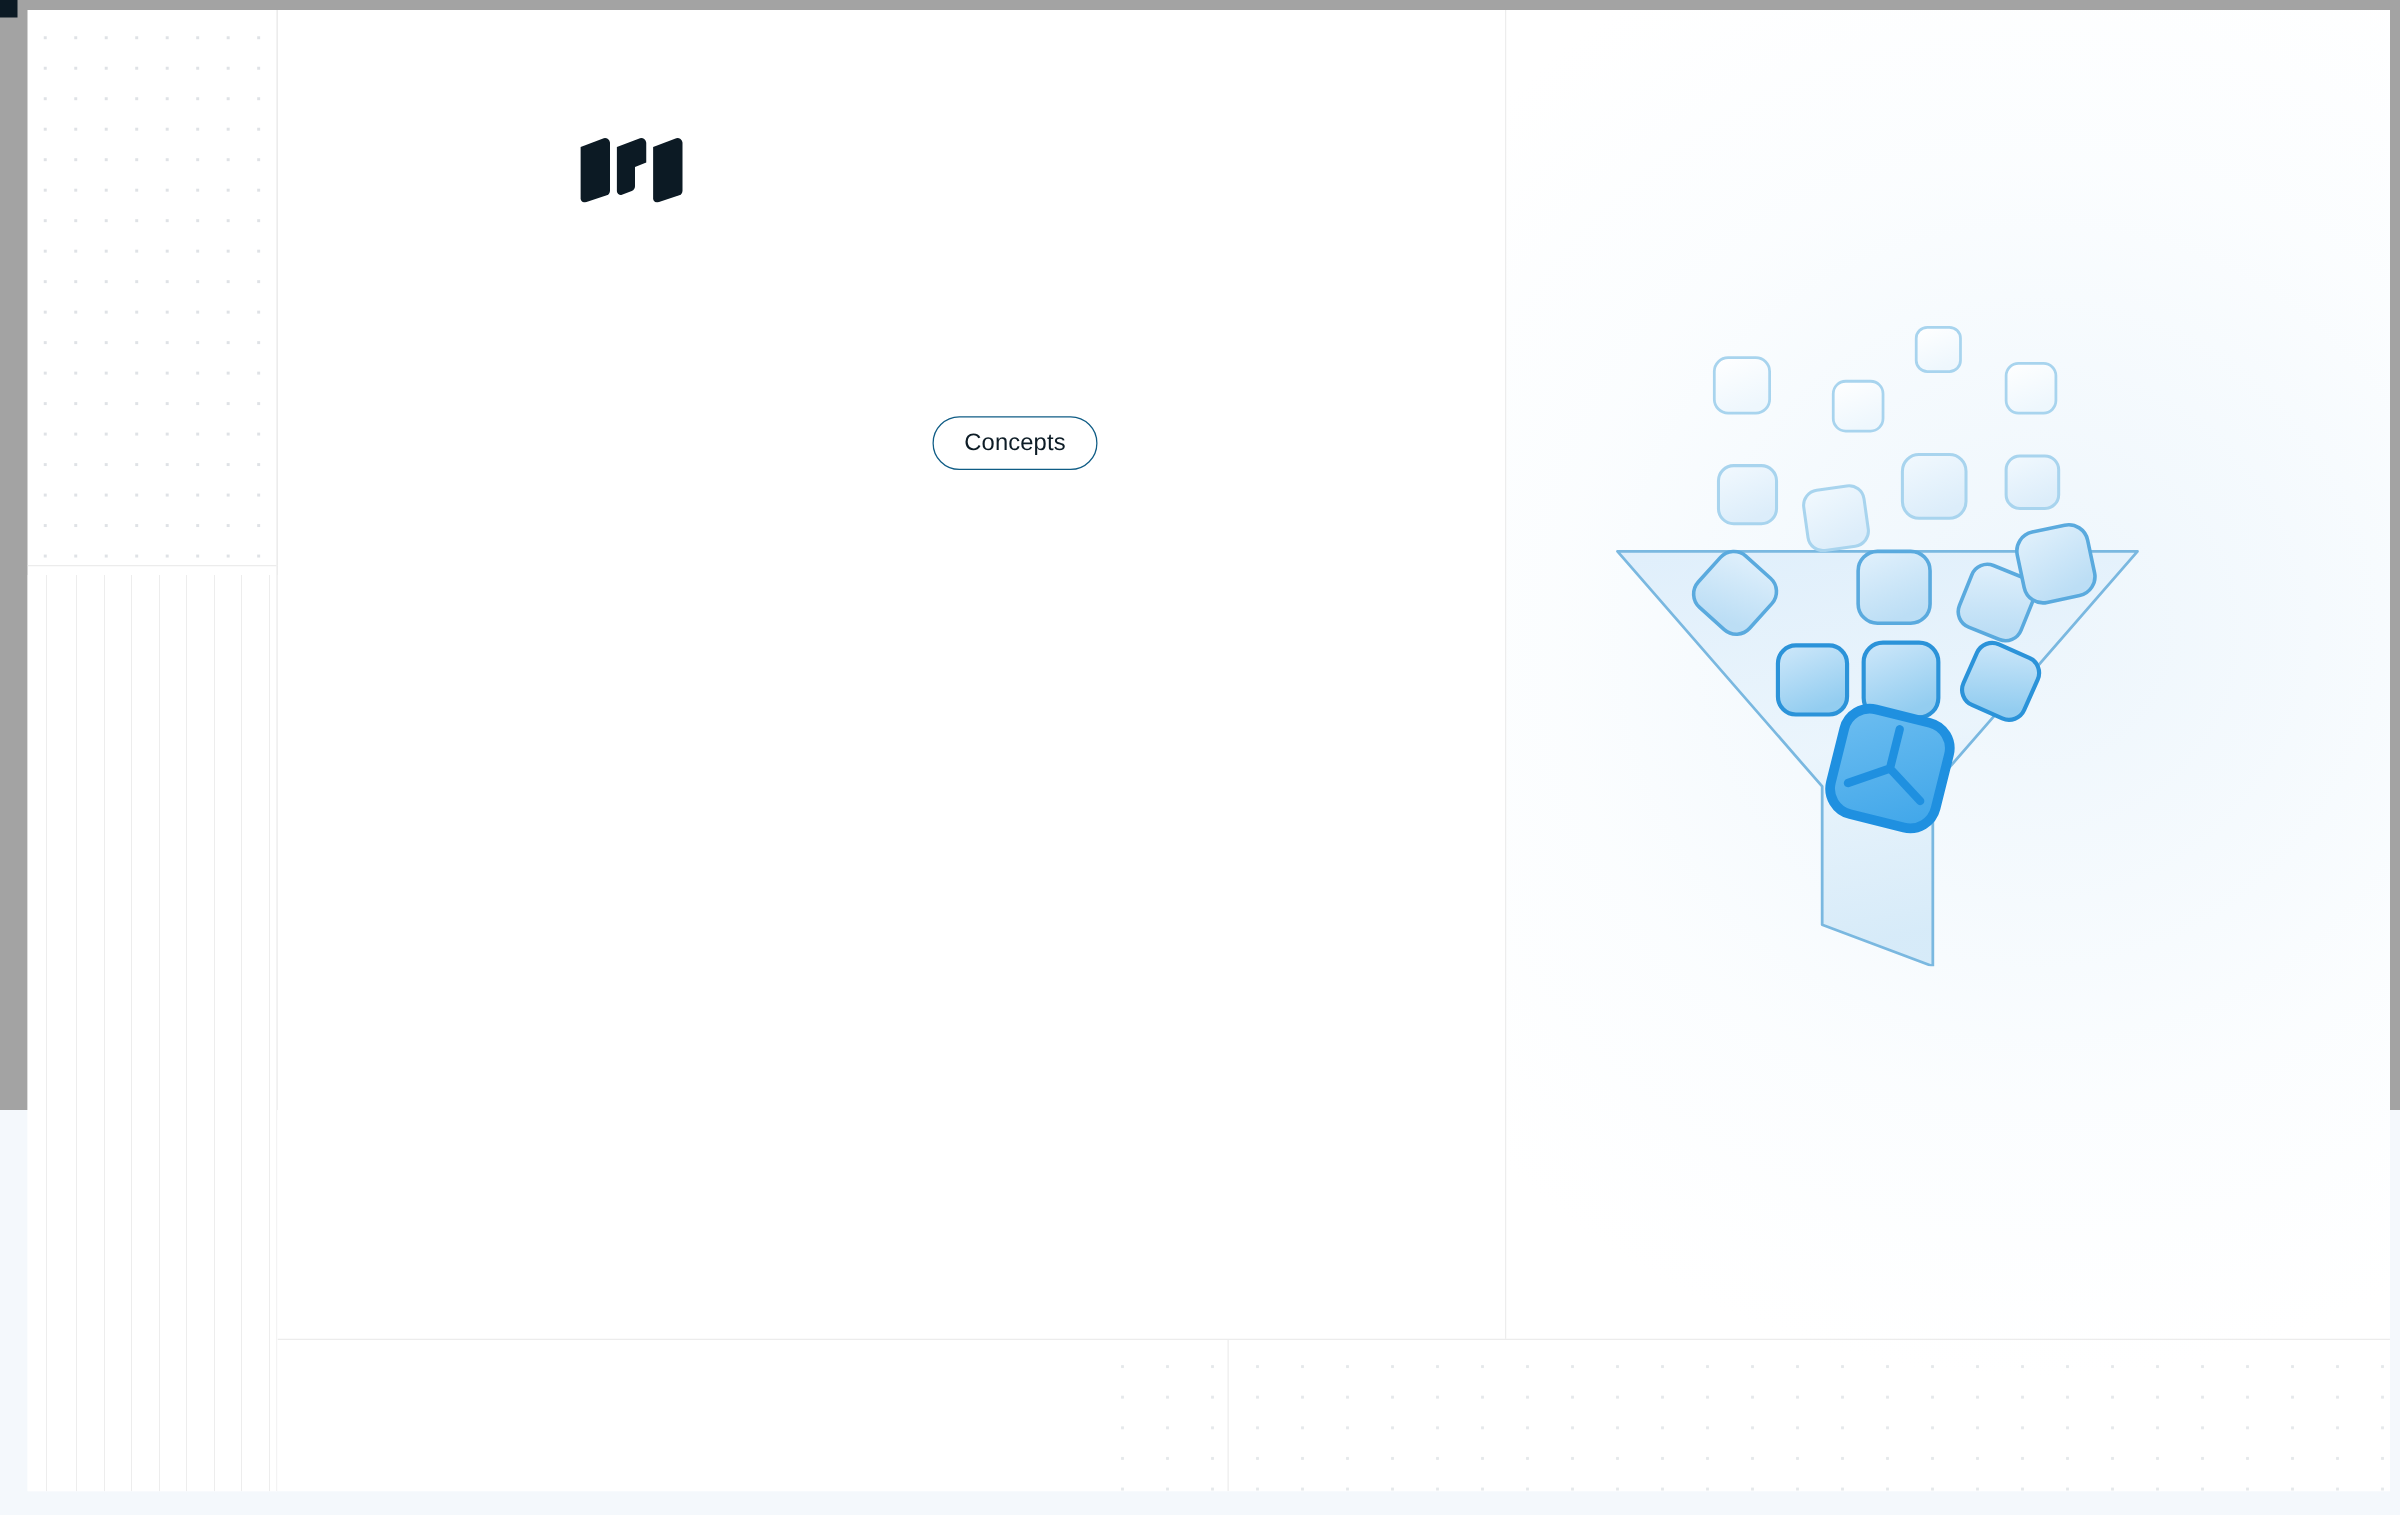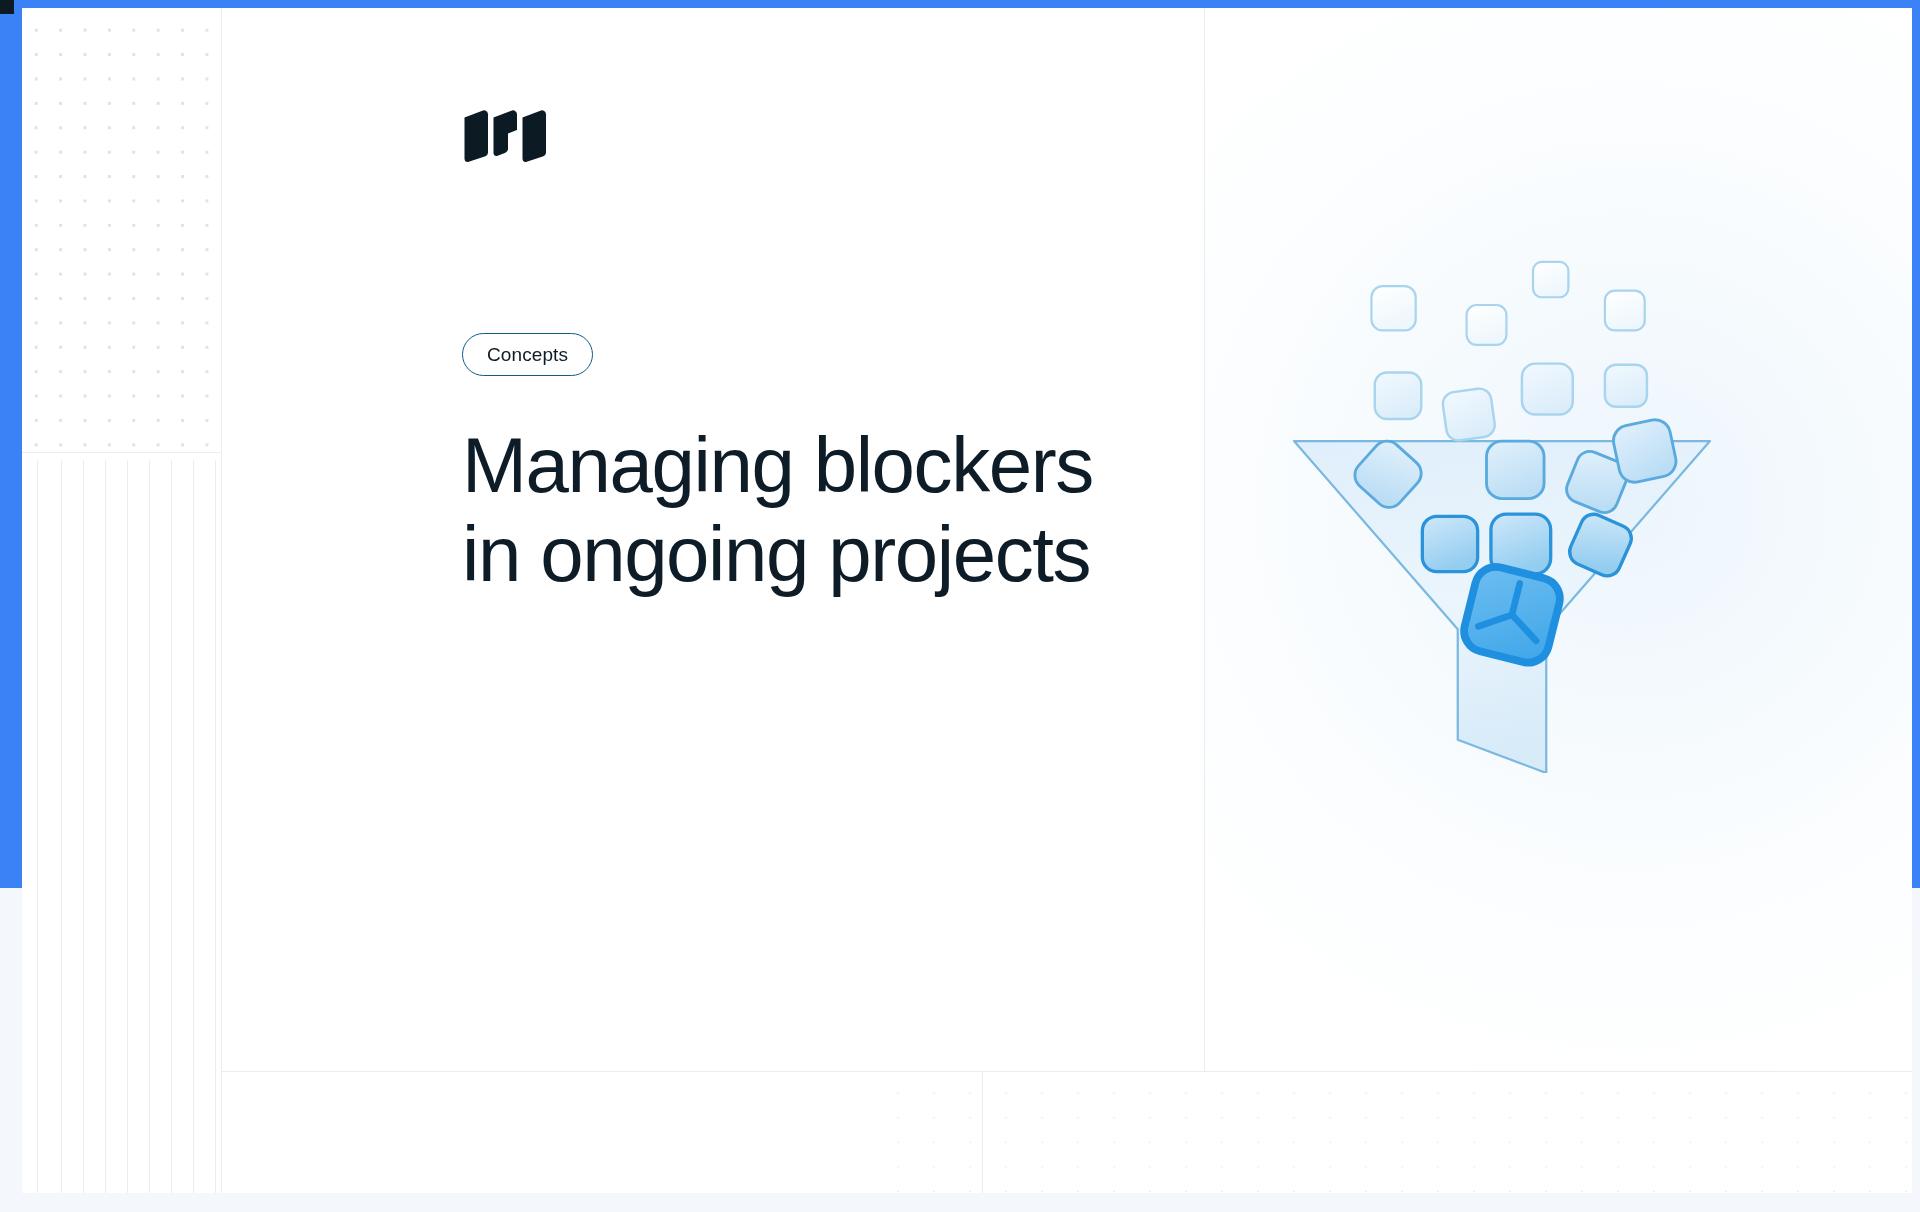--- a/index.html
+++ b/index.html
@@ -9,21 +9,22 @@
     width:1920px; height:1212px;
     overflow:hidden;
     font-family:"Liberation Sans", sans-serif;
     background:#f4f8fc;
   }
 
   
   #page {
     position:relative;
     width:1920px; height:888px;
-    background:#3b82f6;
+    background:#a3a3a3;
+    text-align:center;
   }
 
   
   .corner-marker {
     position:absolute; left:0; top:0;
     width:14px; height:14px;
     background:#0c1a24;
     z-index:40;
   }
 
@@ -192,24 +193,20 @@
         <g fill="#0c1a24">
           <path d="M2.5 9.5 L21 2.5 A4 4 0 0 1 26 6.2 L26 44.5 A4 4 0 0 1 23.4 48.2 L6 54 A3.2 3.2 0 0 1 2.5 51 Z"></path>
           <path d="M31.5 9.5 L50 2.5 A4 4 0 0 1 55 6.2 L55 22 L46 25.5 L46 41 A4 4 0 0 1 43.4 44.7 L35 48 A3.2 3.2 0 0 1 31.5 45 Z"></path>
           <path d="M60.5 9.5 L79 2.5 A4 4 0 0 1 84 6.2 L84 44.5 A4 4 0 0 1 81.4 48.2 L64 54 A3.2 3.2 0 0 1 60.5 51 Z"></path>
         </g>
       </svg>
     </div>
 
     <div class="copy">
       <div class="badge">Concepts</div>
-      <h1 class="headline">
-        <span>Managing blockers</span><br>
-        <span>in ongoing projects</span>
-      </h1>
     </div>
 
     <div class="illus">
       <svg id="illus-svg" viewBox="0 0 420 470" width="480" height="520" aria-hidden="true">
         <defs>
           <linearGradient id="funnelFill" x1="0" y1="0" x2="0.25" y2="1">
             <stop offset="0%" stop-color="#deeefb" stop-opacity="0.95"></stop>
             <stop offset="55%" stop-color="#e9f4fc" stop-opacity="0.85"></stop>
             <stop offset="100%" stop-color="#d3e9f8" stop-opacity="0.9"></stop>
           </linearGradient>

